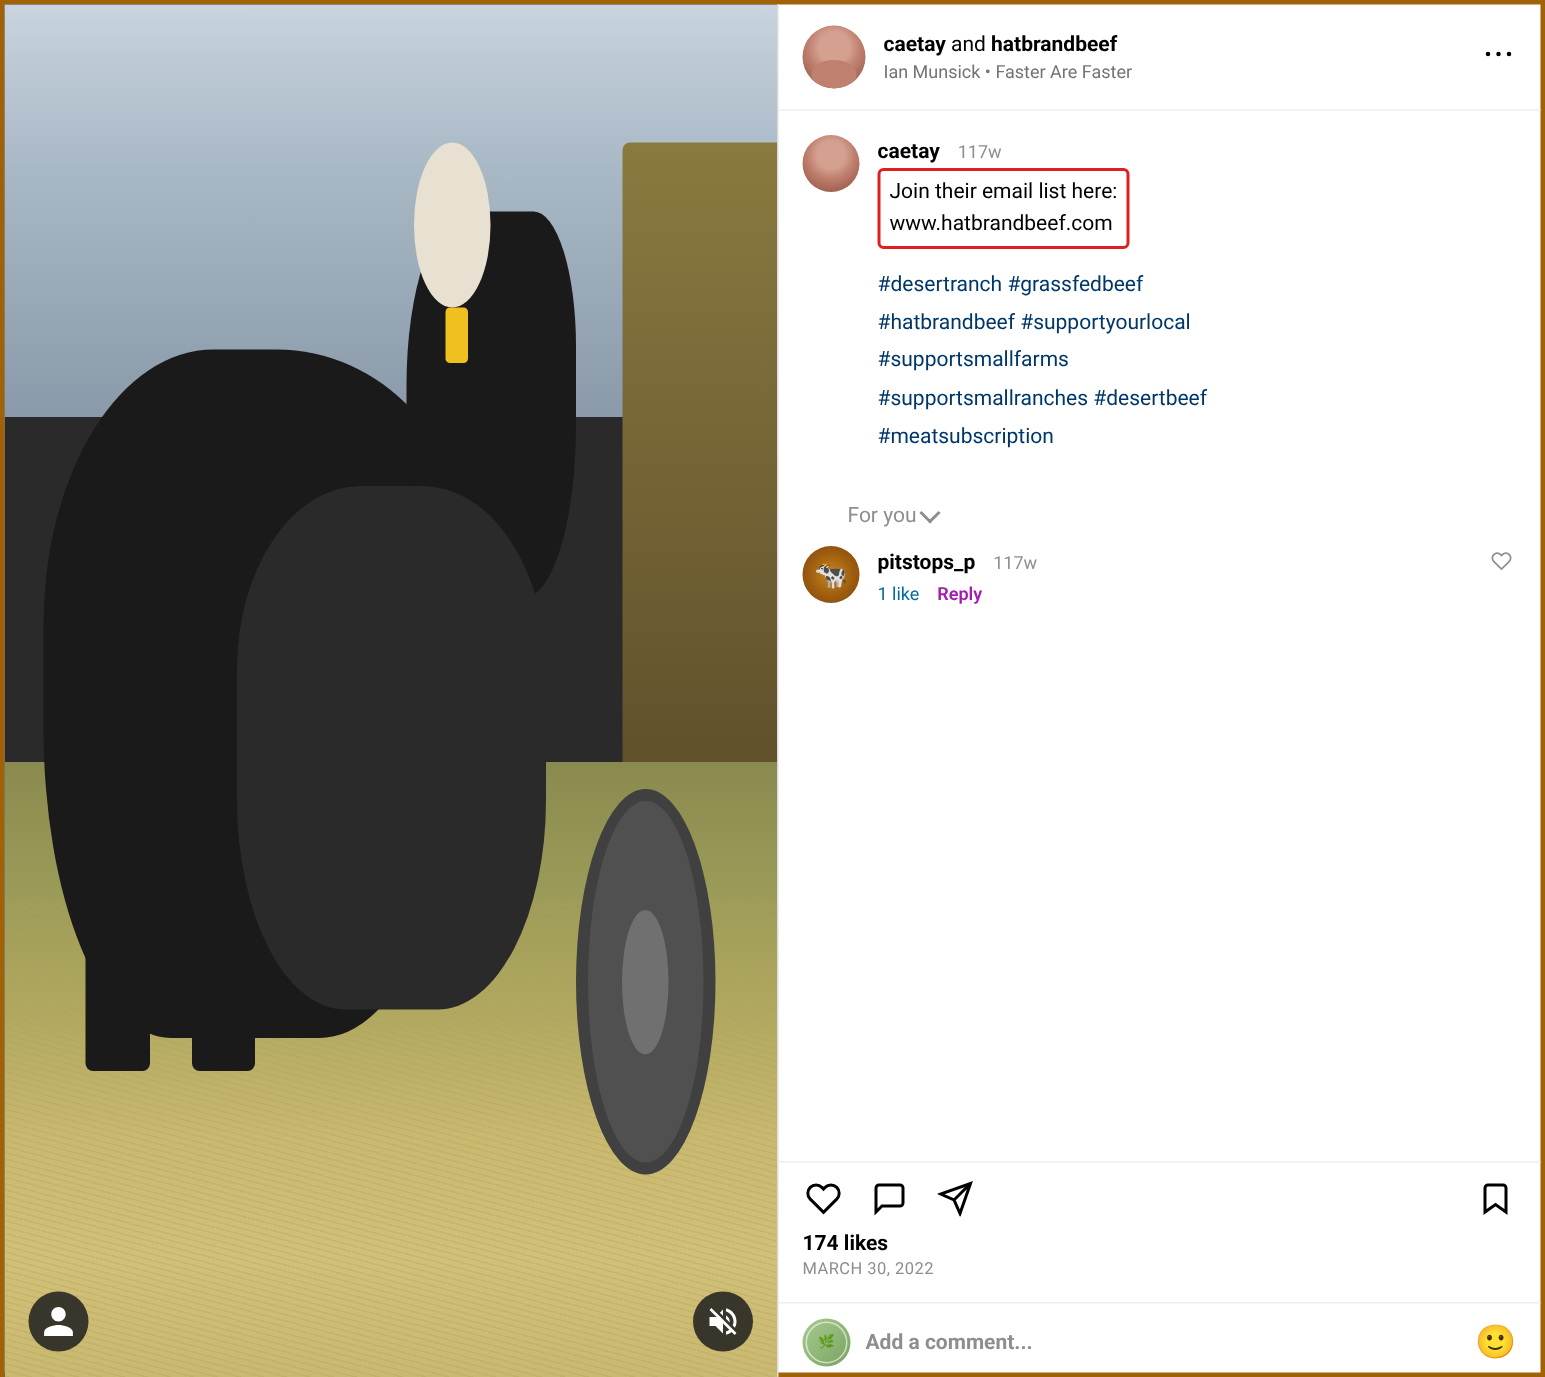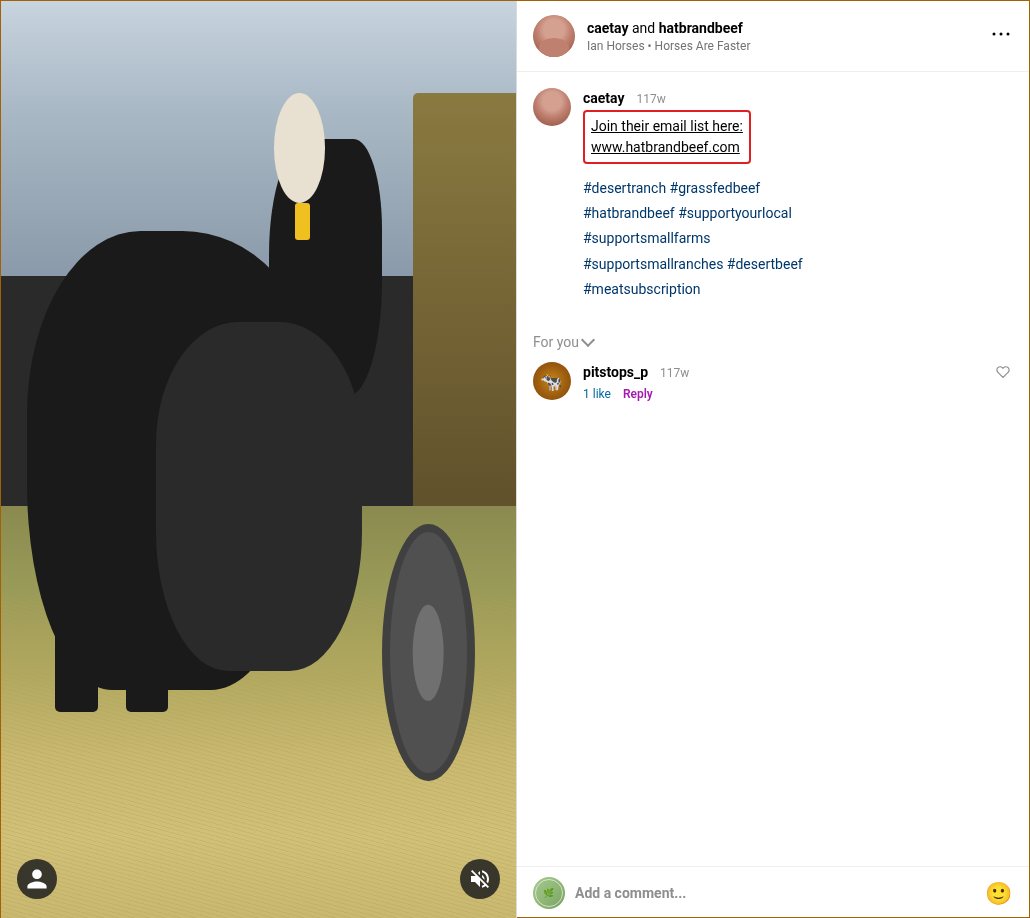--- a/index.html
+++ b/index.html
@@ -10,21 +10,21 @@
       height: 918px;
       overflow: hidden;
       display: flex;
       flex-direction: column;
     }
 
     .post-container {
       display: flex;
       width: 1030px;
       height: 918px;
-      border: 1px solid #a16207;
+      border: 3px solid #a16207;
       background: #fff;
     }
 
     
     .video-side {
       width: 515px;
       height: 918px;
       background: #2a2a2a;
       position: relative;
       overflow: hidden;
@@ -361,21 +361,20 @@
       border-radius: 4px;
       padding: 4px 6px;
       margin-bottom: 4px;
       display: inline-block;
     }
 
     .email-box-text {
       font-size: 14px;
       color: #000;
       line-height: 1.5;
-      text-decoration: underline;
     }
 
     .comment-continuation {
       font-size: 14px;
       color: #000;
       line-height: 1.5;
       margin-top: 4px;
     }
 
     .hashtags {
@@ -384,20 +383,21 @@
       line-height: 1.8;
       margin-top: 8px;
     }
 
     
     .for-you-section {
       display: flex;
       align-items: center;
       margin-top: 12px;
       margin-bottom: 12px;
+      margin-left: 30px;
     }
 
     .for-you-label {
       font-size: 14px;
       color: #8e8e8e;
       cursor: pointer;
       display: flex;
       align-items: center;
       gap: 4px;
     }
@@ -603,21 +603,21 @@
   <div class="comment-side">
 
     <div class="post-header">
       <div class="header-avatar">
         <div class="header-avatar-img"></div>
       </div>
       <div class="header-info">
         <div class="header-names">
           <span class="bold">caetay</span><span class="collab"> and </span><span class="bold">hatbrandbeef</span>
         </div>
-        <div class="header-subtitle">Ian Horses • Horses Are Faster</div>
+        <div class="header-subtitle">Ian Munsick • Faster Are Faster</div>
       </div>
       <div class="header-more">
         <svg width="24" height="24" viewBox="0 0 24 24">
           <circle cx="5" cy="12" r="1.5" fill="#000"></circle>
           <circle cx="12" cy="12" r="1.5" fill="#000"></circle>
           <circle cx="19" cy="12" r="1.5" fill="#000"></circle>
         </svg>
       </div>
     </div>
 
@@ -667,20 +667,53 @@
           <div class="comment-heart">
             <svg width="14" height="14" viewBox="0 0 24 24">
               <path fill="none" stroke="#8e8e8e" stroke-width="2" d="M20.84 4.61a5.5 5.5 0 0 0-7.78 0L12 5.67l-1.06-1.06a5.5 5.5 0 0 0-7.78 7.78l1.06 1.06L12 21.23l7.78-7.78 1.06-1.06a5.5 5.5 0 0 0 0-7.78z"></path>
             </svg>
           </div>
         </div>
       </div>
 
     </div>
 
+    <div class="action-bar">
+      <div class="action-icons">
+        <div class="action-icons-left">
+
+          <div class="action-icon-btn">
+            <svg width="24" height="24" viewBox="0 0 24 24">
+              <path fill="none" stroke="#000" stroke-width="2" d="M20.84 4.61a5.5 5.5 0 0 0-7.78 0L12 5.67l-1.06-1.06a5.5 5.5 0 0 0-7.78 7.78l1.06 1.06L12 21.23l7.78-7.78 1.06-1.06a5.5 5.5 0 0 0 0-7.78z"></path>
+            </svg>
+          </div>
+
+          <div class="action-icon-btn">
+            <svg width="24" height="24" viewBox="0 0 24 24">
+              <path fill="none" stroke="#000" stroke-width="2" d="M21 15a2 2 0 0 1-2 2H7l-4 4V5a2 2 0 0 1 2-2h14a2 2 0 0 1 2 2z"></path>
+            </svg>
+          </div>
+
+          <div class="action-icon-btn">
+            <svg width="24" height="24" viewBox="0 0 24 24">
+              <path fill="none" stroke="#000" stroke-width="2" d="M22 2L11 13M22 2l-7 20-4-9-9-4 20-7z"></path>
+            </svg>
+          </div>
+        </div>
+
+        <div class="action-icon-btn">
+          <svg width="24" height="24" viewBox="0 0 24 24">
+            <path fill="none" stroke="#000" stroke-width="2" d="M19 21l-7-5-7 5V5a2 2 0 0 1 2-2h10a2 2 0 0 1 2 2z"></path>
+          </svg>
+        </div>
+      </div>
+
+      <div class="likes-count">174 likes</div>
+      <div class="post-date">March 30, 2022</div>
+    </div>
 
     <div class="add-comment-row">
       <div class="add-comment-avatar">
         <span style="font-size:9px; color: #fff; text-align:center; line-height: 1; position: relative; z-index:1;">🌿</span>
       </div>
       <div class="add-comment-input">Add a comment...</div>
       <div class="emoji-btn">🙂</div>
     </div>
 
   </div>

